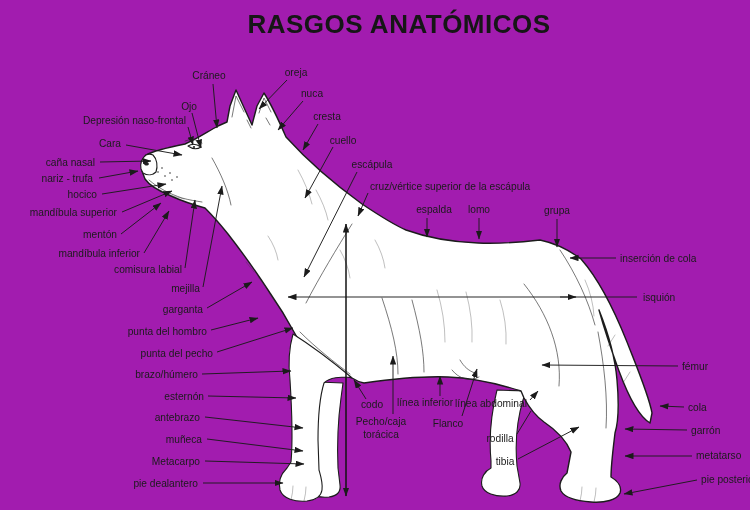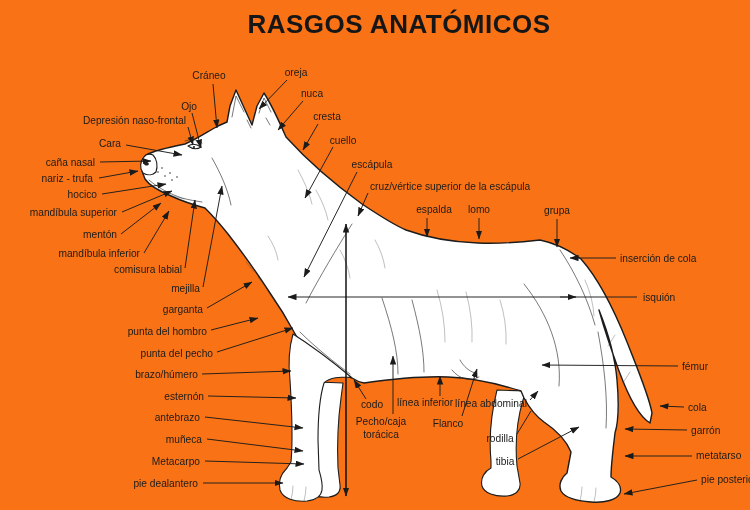--- a/index.html
+++ b/index.html
@@ -1,16 +1,16 @@
 <!DOCTYPE html>
 <html><head>
 <meta charset="utf-8">
 <style>
   html,body{margin:0;padding:0;background:#ffffff;}
-  .stage{position:relative;width:750px;height:510px;background:#f97316;overflow:hidden;}
+  .stage{position:relative;width:750px;height:510px;background:#a21caf;overflow:hidden;}
   svg{position:absolute;left:0;top:0;}
   svg text{font-family:"Liberation Sans",sans-serif;font-size:10.2px;fill:#1b1b1b;}
   text.title{font-size:26px;font-weight:bold;letter-spacing:.5px;fill:#161616;}
   .leader{stroke:#1b1b1b;stroke-width:.95;fill:none;}
   .measure{stroke:#121212;stroke-width:1.5;fill:none;}
   .outline{fill:#ffffff;stroke:#1c1c1c;stroke-width:1.4;stroke-linejoin:round;stroke-linecap:round;}
   .thin{fill:#ffffff;stroke:#1c1c1c;stroke-width:1.1;stroke-linejoin:round;}
   .detail{fill:none;stroke:#2c2c2c;stroke-width:.75;opacity:.85;stroke-linecap:round;}
   .fur{fill:none;stroke:#3a3a3a;stroke-width:.55;opacity:.6;stroke-linecap:round;}
 </style>

